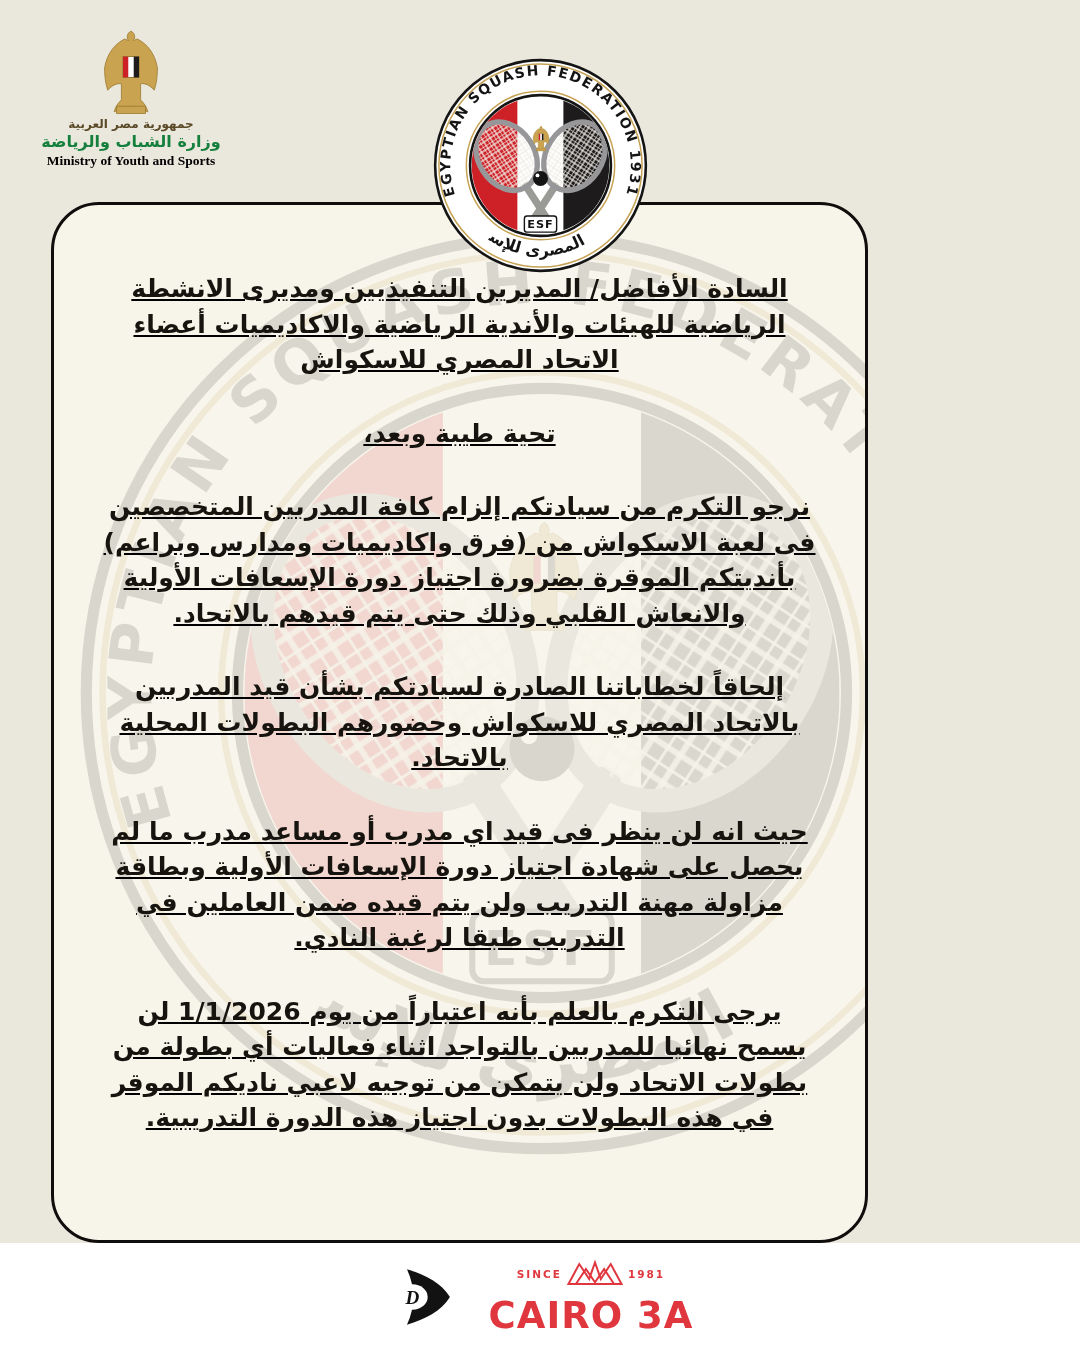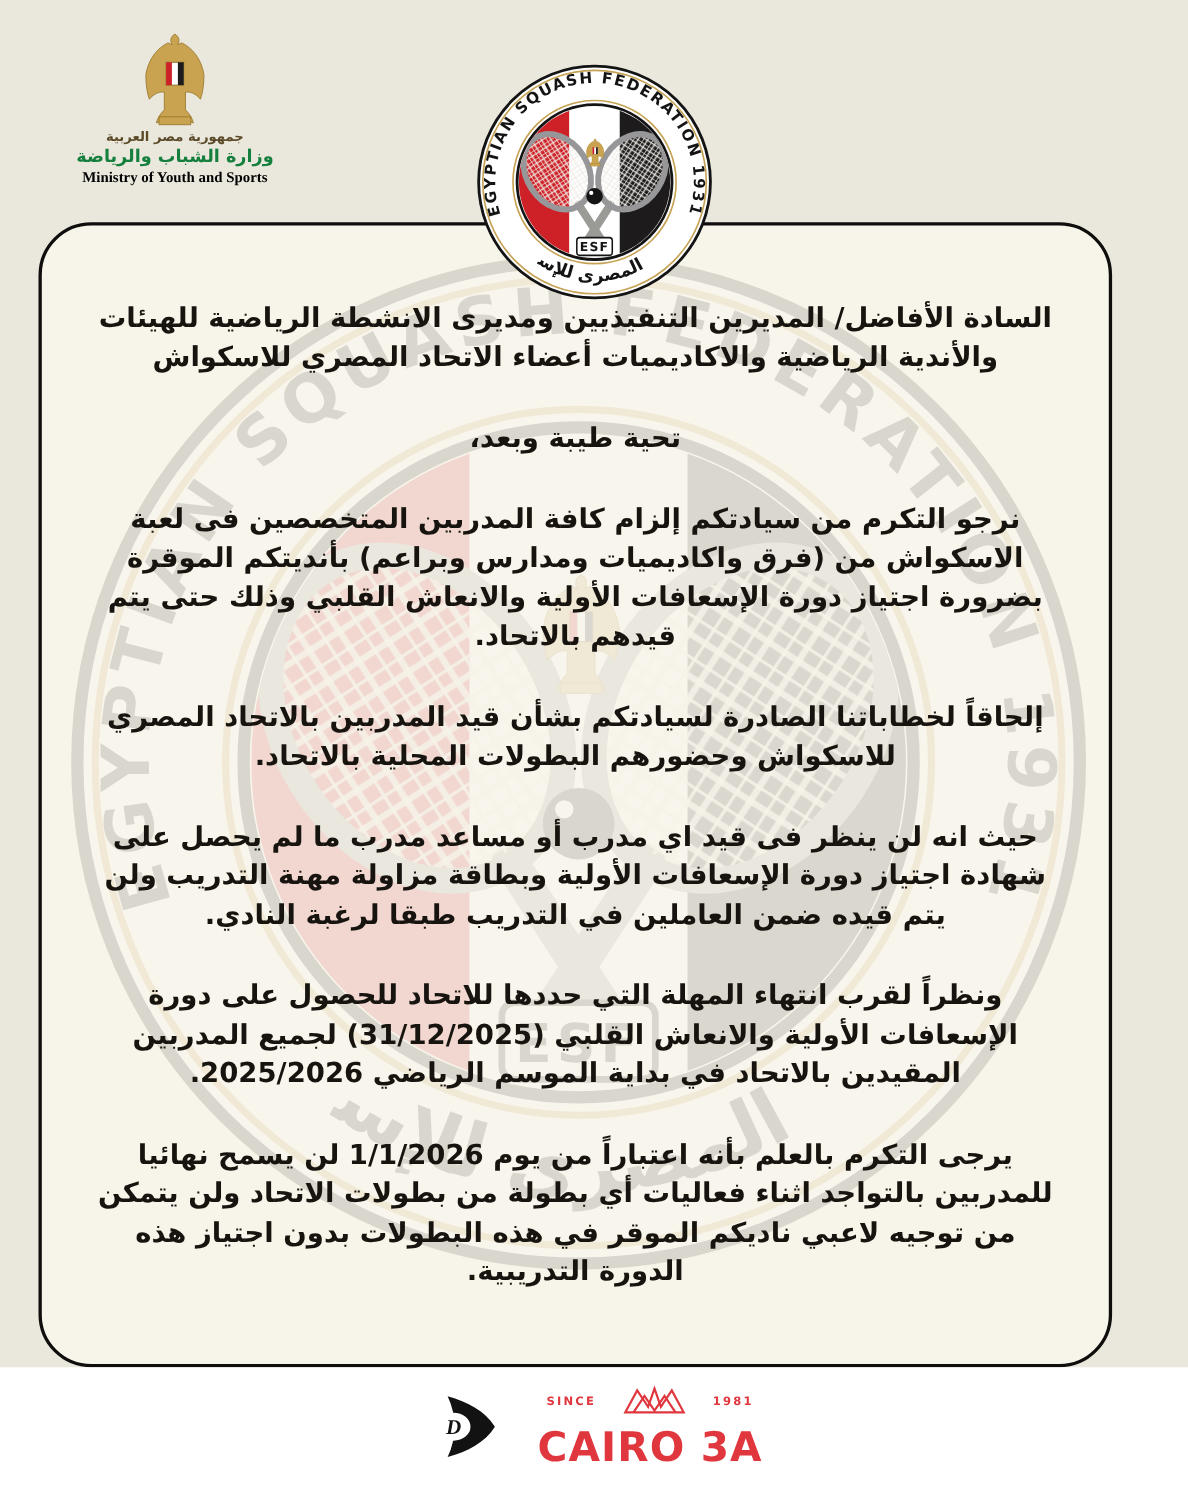--- a/index.html
+++ b/index.html
@@ -3,47 +3,47 @@
 <meta charset="utf-8">
 <style>
   html,body{margin:0;padding:0;}
   body{background:#888;}
   .page{
     position:relative;width:1080px;height:1350px;margin:0 auto;
     background:#eae7dc;overflow:hidden;
     font-family:"DejaVu Sans",sans-serif;
   }
   
-  .ministry{position:absolute;left:48px;top:26px;width:222px;text-align:center;}
+  .ministry{position:absolute;left:20px;top:26px;width:222px;text-align:center;}
   .ministry svg{display:block;margin:0 auto;}
   .ministry .country{font-size:12px;font-weight:bold;color:#5a4a28;line-height:1.15;margin-top:2px;}
   .ministry .name-ar{font-size:16px;font-weight:bold;color:#15803d;line-height:1.2;}
   .ministry .name-en{font-family:"Liberation Serif",serif;font-size:13.5px;font-weight:bold;color:#000000;margin-top:2px;}
   
   .esf-header{position:absolute;left:433px;top:58px;width:215px;height:215px;z-index:5;}
   .esf-header svg{display:block;width:215px;height:215px;}
   
   .card{
-    position:absolute;left:35px;top:202px;width:976px;height:1041px;box-sizing:border-box;
-    background:#f7f4ea;border:3px solid #0f0e0c;border-radius:48px;overflow:hidden;
+    position:absolute;left:51px;top:202px;width:817px;height:1041px;box-sizing:border-box;
+    background:#f7f4ea;border:3px solid #0f0e0c;border-radius:48px;overflow:hidden;text-decoration:underline;
   }
   .watermark{position:absolute;left:23px;top:23px;width:930px;height:930px;opacity:.13;pointer-events:none;}
   .watermark svg{width:930px;height:930px;display:block;}
   .letter{position:relative;z-index:2;padding:66px 48px 0;direction:rtl;text-align:center;color:#17140f;}
   .letter h1{font-size:25px;font-weight:bold;line-height:1.42;margin:0 0 38px;}
   .letter .greeting{font-size:25px;font-weight:bold;line-height:1.42;margin:0 0 38px;}
   .letter p.body{font-size:25px;font-weight:bold;line-height:1.42;margin:0 0 38px;}
   
   .footer{
     position:absolute;left:0;right:0;bottom:0;height:107px;background:#ffffff;
     display:flex;align-items:center;justify-content:center;gap:36px;
   }
   .dunlop svg{display:block;}
   .cairo3a{display:flex;flex-direction:column;align-items:center;color:#e0373f;}
-  .cairo3a .crown-row{display:flex;align-items:center;gap:24px;}
+  .cairo3a .crown-row{display:flex;align-items:center;gap:4px;}
   .cairo3a .since,.cairo3a .year{font-size:10.5px;font-weight:bold;letter-spacing:2px;}
   .cairo3a .wordmark{font-size:37px;font-weight:bold;letter-spacing:1px;line-height:1;margin-top:8px;}
   .hidden-defs{position:absolute;width:0;height:0;overflow:hidden;}
 </style>
 </head>
 <body>
 
 <svg class="hidden-defs" aria-hidden="true">
   <defs>
     <pattern id="strings" width="7" height="7" patternUnits="userSpaceOnUse">
@@ -115,21 +115,20 @@
       <svg viewBox="0 0 200 200">
           <use href="#esf-badge"></use>
         </svg>
     </div>
     <div class="letter">
       <h1>السادة الأفاضل/ المديرين التنفيذيين ومديرى الانشطة الرياضية للهيئات والأندية الرياضية والاكاديميات أعضاء الاتحاد المصري للاسكواش</h1>
       <p class="greeting">تحية طيبة وبعد،</p>
       <p class="body">نرجو التكرم من سيادتكم إلزام كافة المدربين المتخصصين فى لعبة الاسكواش من (فرق واكاديميات ومدارس وبراعم) بأنديتكم الموقرة بضرورة اجتياز دورة الإسعافات الأولية والانعاش القلبي وذلك حتى يتم قيدهم بالاتحاد.</p>
       <p class="body">إلحاقاً لخطاباتنا الصادرة لسيادتكم بشأن قيد المدربين بالاتحاد المصري للاسكواش وحضورهم البطولات المحلية بالاتحاد.</p>
       <p class="body">حيث انه لن ينظر فى قيد اي مدرب أو مساعد مدرب ما لم يحصل على شهادة اجتياز دورة الإسعافات الأولية وبطاقة مزاولة مهنة التدريب ولن يتم قيده ضمن العاملين في التدريب طبقا لرغبة النادي.</p>
-      <p class="body">ونظراً لقرب انتهاء المهلة التي حددها للاتحاد للحصول على دورة الإسعافات الأولية والانعاش القلبي (31/12/2025) لجميع المدربين المقيدين بالاتحاد في بداية الموسم الرياضي 2025/2026.</p>
       <p class="body">يرجى التكرم بالعلم بأنه اعتباراً من يوم 1/1/2026 لن يسمح نهائيا للمدربين بالتواجد اثناء فعاليات أي بطولة من بطولات الاتحاد ولن يتمكن من توجيه لاعبي ناديكم الموقر في هذه البطولات بدون اجتياز هذه الدورة التدريبية.</p>
     </div>
   </div>
 
   <div class="footer">
     <div class="dunlop">
       <svg width="66" height="60" viewBox="0 0 86 74">
         <path fill="#121212" d="M26,1 C50,8 70,18 82,37 C70,56 50,66 26,73 C37,50 37,24 26,1 Z"></path>
         <ellipse cx="33" cy="37" rx="20" ry="16.5" fill="#ffffff"></ellipse>
         <text x="33" y="45.5" text-anchor="middle" font-family="Liberation Serif, serif" font-size="25" font-weight="bold" font-style="italic" fill="#121212">D</text>

